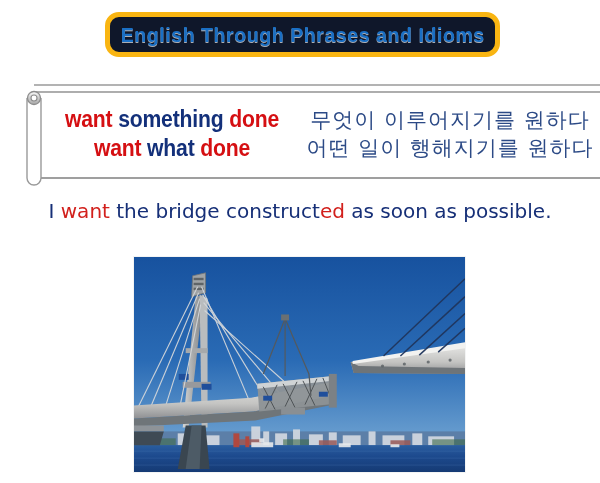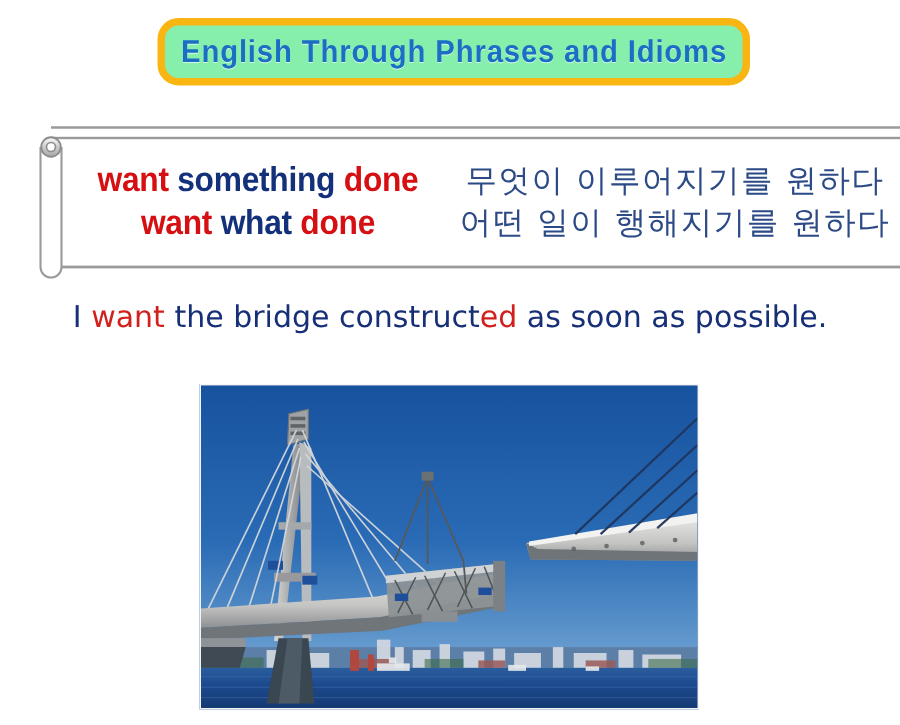--- a/index.html
+++ b/index.html
@@ -18,21 +18,21 @@
   }
 
   
   .title-plate {
     position: absolute;
     left: 105px;
     top: 12px;
     width: 395px;
     height: 45px;
     box-sizing: border-box;
-    background: #86efac;
+    background: #0f172a;
     border: 5px solid #f9b512;
     border-radius: 14px;
     display: flex;
     align-items: center;
     justify-content: center;
   }
   .title-text {
     font-family: "Liberation Sans Narrow", "Liberation Sans", "DejaVu Sans", sans-serif;
     font-weight: bold;
     font-size: 21px;

